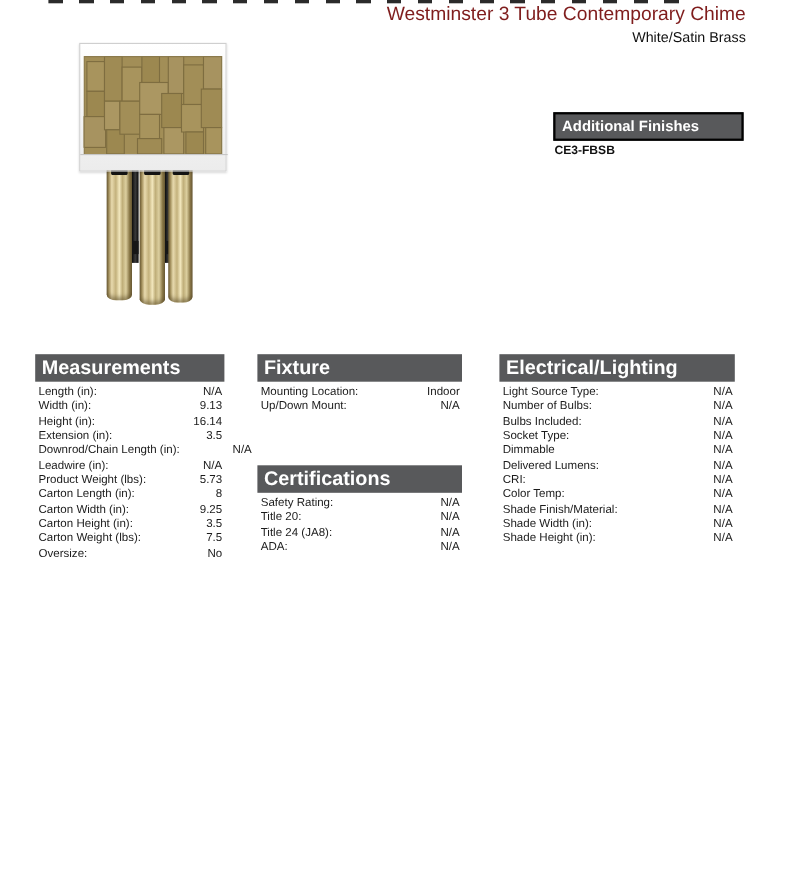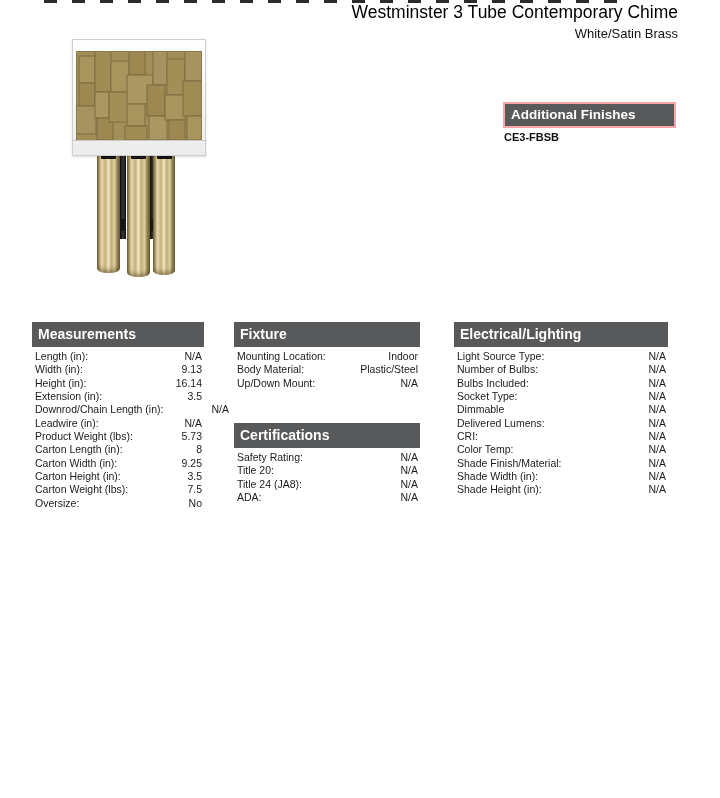--- a/index.html
+++ b/index.html
@@ -14,21 +14,21 @@
   html,body{margin:0;padding:0;background:#ffffff;}
   body{font-family:"Liberation Sans", sans-serif;color:var(--text);}
   .page{position:relative;width:720px;height:798px;background:#ffffff;overflow:hidden;}
 
   
   .top-crop{position:absolute;left:44px;top:0;width:574px;height:3px;
     background:repeating-linear-gradient(90deg,#2b2b2b 0 13px,transparent 13px 28px);}
 
   
   .title-block{position:absolute;top:2px;right:42px;text-align:right;}
-  .product-title{font-size:17.5px;line-height:21px;color:#000000;}
+  .product-title{font-size:17.5px;line-height:21px;color:#7f1d1d;}
   .product-finish{font-size:13px;line-height:17px;color:#111;margin-top:2px;}
   .product-upc{font-size:12.5px;line-height:16px;color:#111;margin-top:1px;}
 
   
   .product{position:absolute;left:72px;top:39px;width:134px;height:242px;}
   .chime-box{position:absolute;left:0;top:0;width:134px;height:117px;
     background:linear-gradient(#ffffff,#ececec);border:1px solid #cfcfcf;box-sizing:border-box;
     box-shadow:0 1px 2px rgba(0,0,0,0.15);}
   .chime-panel{position:absolute;left:3px;top:11px;width:126px;height:90px;display:block;}
   .chime-bottom-line{position:absolute;left:0;top:100px;width:134px;height:1px;background:#c6c6c6;}
@@ -42,28 +42,28 @@
     background:linear-gradient(90deg,#6e5e38 0%,#a5925e 8%,#e8daae 20%,#c3b17c 36%,
       var(--tube_hi) 50%,#bfae79 62%,#dccf9f 76%,#8f7d4c 90%,var(--tube_lo) 100%);
     box-shadow:inset 0 -3px 4px rgba(90,75,40,0.55);}
   .tube.t1{left:25px;height:120px;}
   .tube.t2{left:55px;height:124px;}
   .tube.t3{left:81px;height:122px;width:22px;}
   .tube-cap{position:absolute;top:0;left:4px;width:15px;height:6px;background:#141414;border-radius:1px;}
 
   
   .af-header{position:absolute;left:503px;top:102px;width:173px;height:26px;box-sizing:border-box;
-    background:var(--header_bg);border:2px solid #fca5a5;color:var(--header_text);
+    background:var(--header_bg);border:2px solid #000000;color:var(--header_text);
     font-weight:bold;font-size:13.5px;line-height:22px;padding-left:6px;}
   .af-code{position:absolute;left:504px;top:131px;font-size:11px;font-weight:bold;color:#111;}
 
   
   .section{position:absolute;}
   .sec-header{height:25px;line-height:25px;background:var(--header_bg);color:var(--header_text);
-    font-weight:bold;font-size:14px;padding-left:6px;box-sizing:border-box;}
+    font-weight:bold;font-size:18px;padding-left:6px;box-sizing:border-box;}
   .rows{margin-top:3px;}
   .row{display:flex;justify-content:space-between;height:13.35px;line-height:13.35px;
     font-size:10.5px;padding:0 2px 0 3px;gap:48px;}
   .row .lbl{white-space:nowrap;}
   .row .val{white-space:nowrap;text-align:center;}
   .warranty-text{margin-top:6px;font-size:10.5px;padding-left:2px;}
 
   .sec-measurements{left:32px;top:322px;width:172px;}
   .sec-fixture{left:234px;top:322px;width:186px;}
   .sec-certifications{left:234px;top:423px;width:186px;}
@@ -204,24 +204,20 @@
   <section class="section sec-fixture">
     <div class="sec-header">Fixture</div>
     <div class="rows">
 
 
         <div class="row">
           <span class="lbl">Mounting Location:</span>
           <span class="val">Indoor</span>
         </div>
 
-        <div class="row">
-          <span class="lbl">Body Material:</span>
-          <span class="val">Plastic/Steel</span>
-        </div>
 
         <div class="row">
           <span class="lbl">Up/Down Mount:</span>
           <span class="val">N/A</span>
         </div>
       </div>
   </section>
 
   <section class="section sec-certifications">
     <div class="sec-header">Certifications</div>

